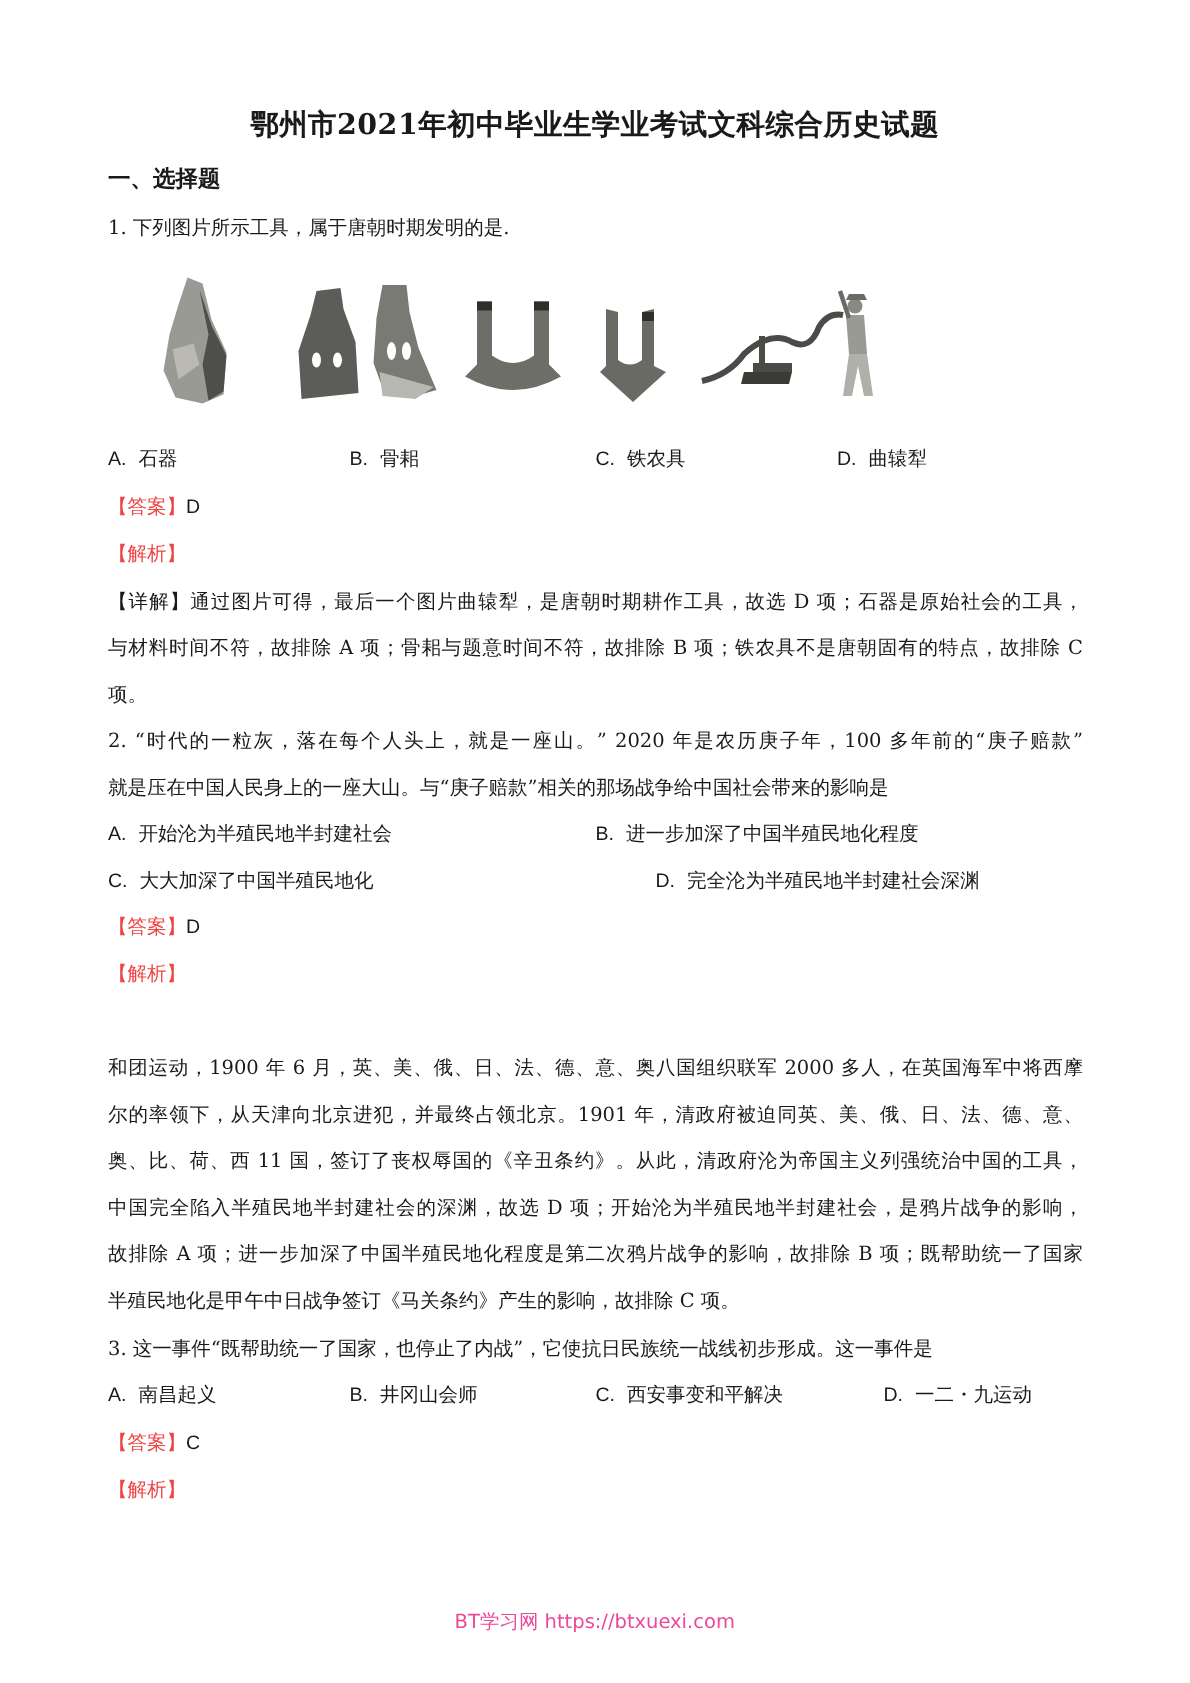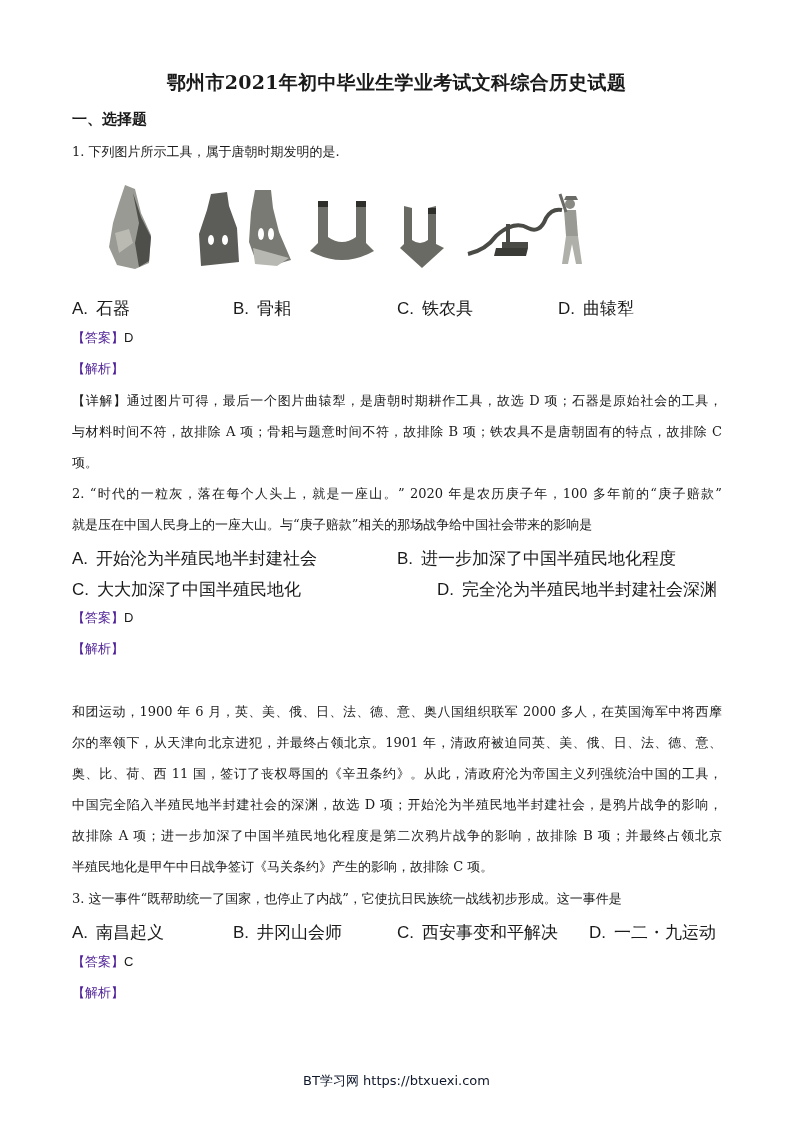--- a/index.html
+++ b/index.html
@@ -5,25 +5,25 @@
   html, body { margin:0; padding:0; background:#ffffff; }
   body { width:793px; height:1122px; position:relative; overflow:hidden;
          font-family: "DejaVu Serif", "Liberation Serif", serif; color:#1a1a1a; }
   .page { position:absolute; left:0; top:0; width:722px; height:1122px; }
   .title { position:absolute; left:0; width:793px; top:70px; text-align:center;
            font-size:19px; font-weight:bold; letter-spacing:0.3px; }
   .section { position:absolute; left:72px; top:110px; font-size:15px; font-weight:bold; }
   .line { position:absolute; left:72px; font-size:13px; white-space:nowrap; }
   .wrapline { position:absolute; left:72px; width:650px; font-size:13px; white-space:nowrap;
               text-align:justify; text-align-last:justify; }
-  .label-blue { color:#4c1d95; }
-  .opt { position:absolute; font-size:17px; white-space:nowrap; }
+  .label-blue { color:#ef4444; }
+  .opt { position:absolute; font-size:13px; white-space:nowrap; }
   .opt .l { font-family:"Liberation Sans", sans-serif; margin-right:8px; }
   .footer { position:absolute; top:1072px; left:0; width:793px; text-align:center;
-            font-family:"DejaVu Sans", sans-serif; font-size:13px; color:#0f172a; }
+            font-family:"DejaVu Sans", sans-serif; font-size:13px; color:#ec4899; }
   .img { position:absolute; }
 </style>
 </head>
 <body>
 
 <div class="page">
 
   <div class="title">鄂州市2021年初中毕业生学业考试文科综合历史试题</div>
   <div class="section">一、选择题</div>
 
@@ -84,21 +84,21 @@
   <div class="opt" style="left:72px;top:578px;"><span class="l">C.</span><span>大大加深了中国半殖民地化</span></div>
   <div class="opt" style="left:397px;top:578px;margin-left:40px;"><span class="l">D.</span><span>完全沦为半殖民地半封建社会深渊</span></div>
 
   <div class="line" style="top:609px;"><span class="label-blue">【答案】</span><span style="font-family:'Liberation Sans',sans-serif;">D</span></div>
   <div class="line label-blue" style="top:640px;">【解析】</div>
 
   <div class="wrapline" style="top:703px;">和团运动，1900 年 6 月，英、美、俄、日、法、德、意、奥八国组织联军 2000 多人，在英国海军中将西摩</div>
   <div class="wrapline" style="top:734px;">尔的率领下，从天津向北京进犯，并最终占领北京。1901 年，清政府被迫同英、美、俄、日、法、德、意、</div>
   <div class="wrapline" style="top:765px;">奥、比、荷、西 11 国，签订了丧权辱国的《辛丑条约》。从此，清政府沦为帝国主义列强统治中国的工具，</div>
   <div class="wrapline" style="top:796px;">中国完全陷入半殖民地半封建社会的深渊，故选 D 项；开始沦为半殖民地半封建社会，是鸦片战争的影响，</div>
-  <div class="wrapline" style="top:827px;">故排除 A 项；进一步加深了中国半殖民地化程度是第二次鸦片战争的影响，故排除 B 项；并最终占领北京</div>
+  <div class="wrapline" style="top:827px;">故排除 A 项；进一步加深了中国半殖民地化程度是第二次鸦片战争的影响，故排除 B 项；既帮助统一了国家</div>
   <div class="line" style="top:858px;">半殖民地化是甲午中日战争签订《马关条约》产生的影响，故排除 C 项。</div>
 
   <div class="line" style="top:890px;">3. 这一事件“既帮助统一了国家，也停止了内战”，它使抗日民族统一战线初步形成。这一事件是</div>
 
   <div class="opt" style="left:72px;top:921px;"><span class="l">A.</span><span>南昌起义</span></div>
   <div class="opt" style="left:233px;top:921px;"><span class="l">B.</span><span>井冈山会师</span></div>
   <div class="opt" style="left:397px;top:921px;"><span class="l">C.</span><span>西安事变和平解决</span></div>
   <div class="opt" style="left:589px;top:921px;"><span class="l">D.</span><span>一二・九运动</span></div>
 
   <div class="line" style="top:953px;"><span class="label-blue">【答案】</span><span style="font-family:'Liberation Sans',sans-serif;">C</span></div>

